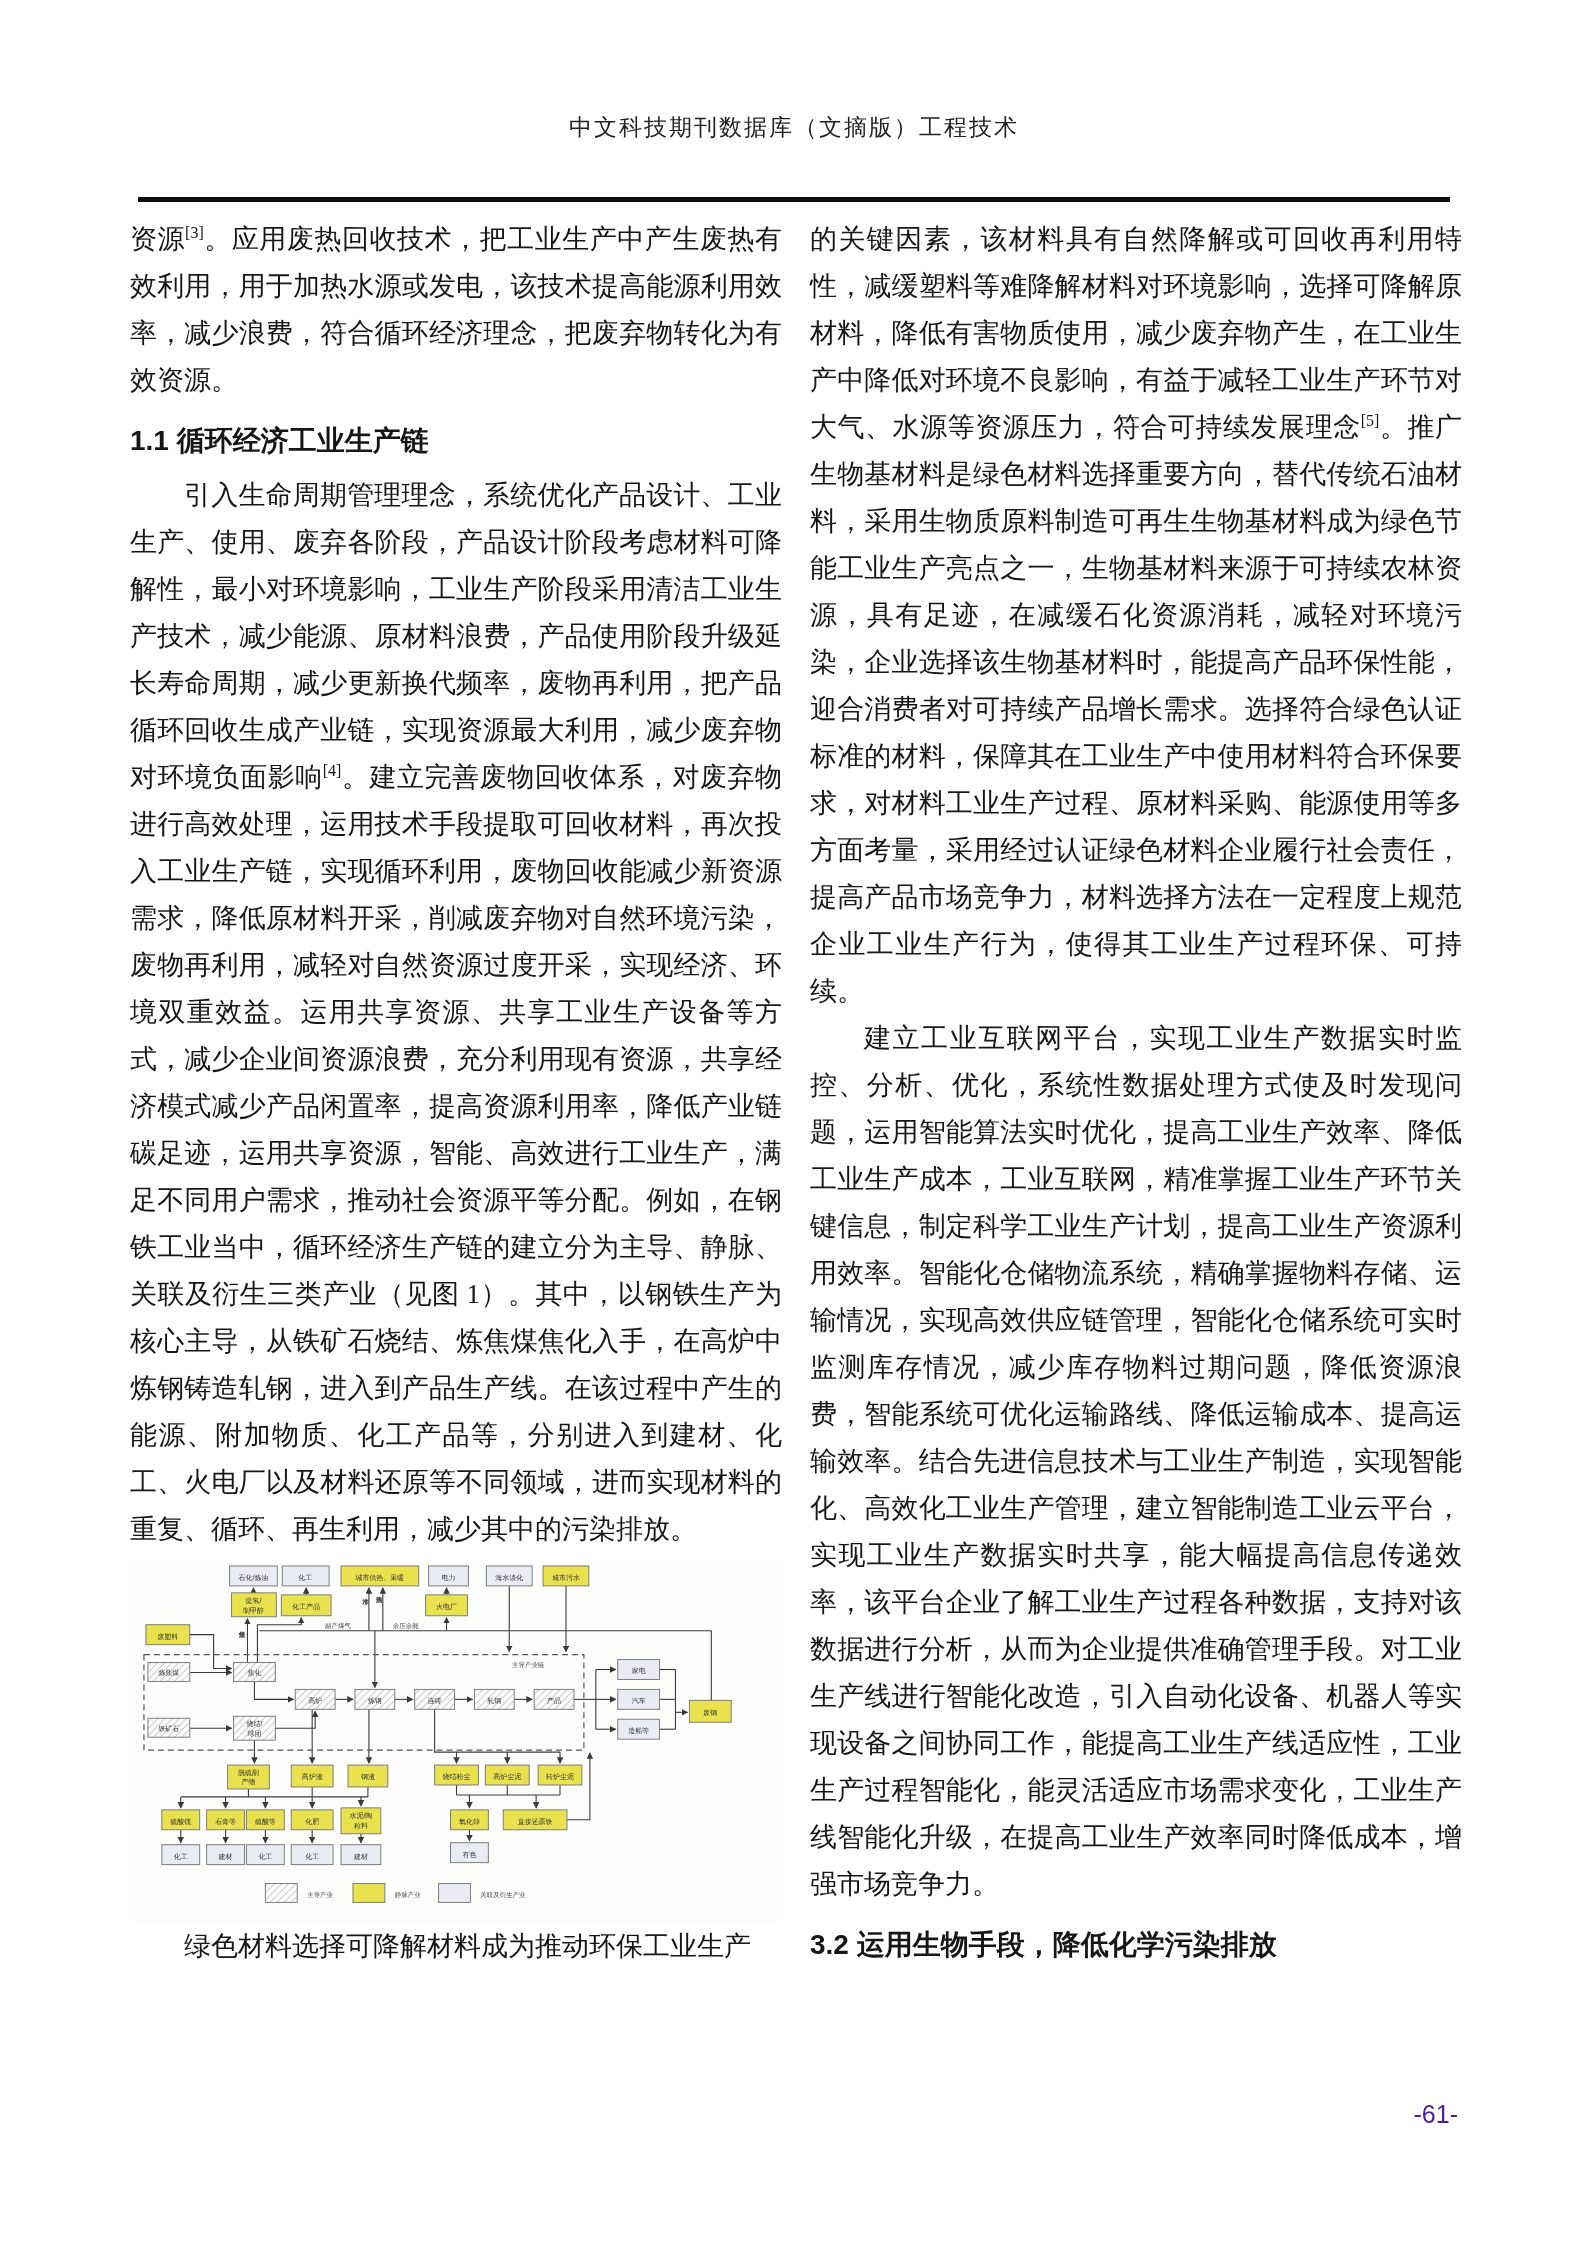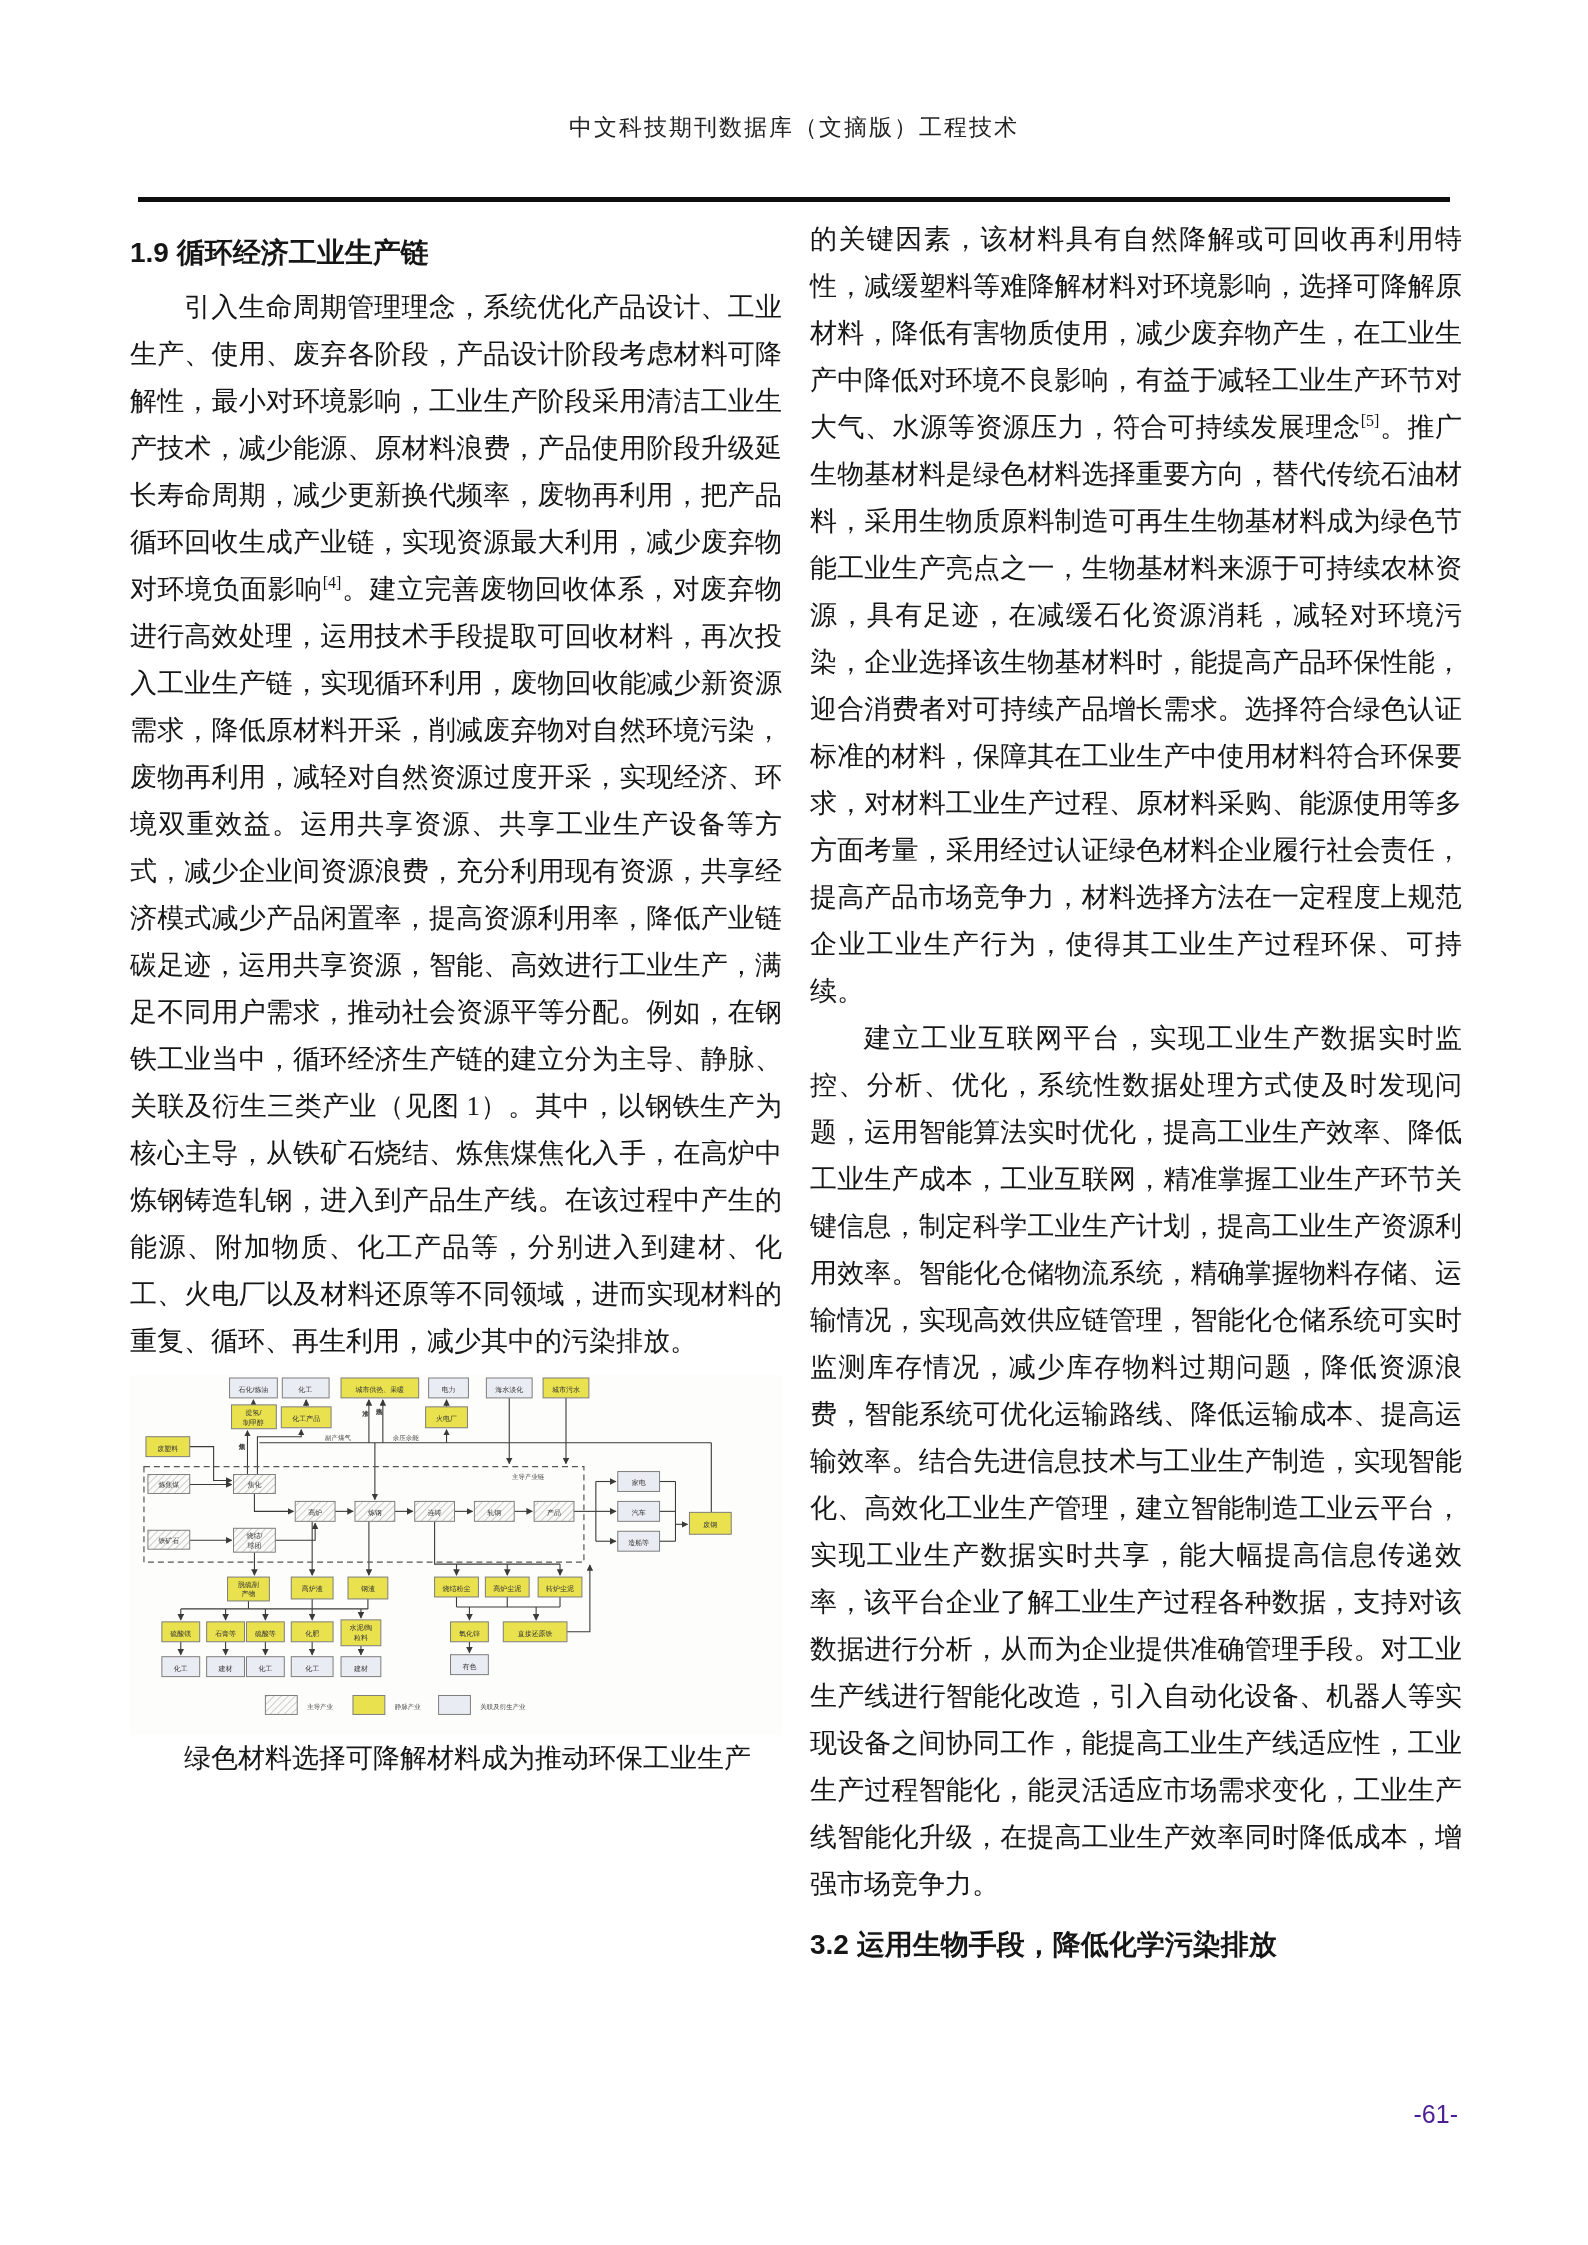--- a/index.html
+++ b/index.html
@@ -38,22 +38,23 @@
 </style>
 </head>
 <body>
 
 <div class="page-header">中文科技期刊数据库（文摘版）工程技术</div>
 <div class="rule"></div>
 
 <div class="content">
 
   <div class="col">
-
-    <div class="h2">1.9 循环经济工业生产链</div>
+    <p class="body"><span>资源</span><sup class="ref">[3]</sup><span>。应用废热回收技术，把工业生产中产生废热有效利用，用于加热水源或发电，该技术提高能源利用效率，减少浪费，符合循环经济理念，把废弃物转化为有效资源。</span></p>
+
+    <div class="h2">1.1 循环经济工业生产链</div>
 
     <p class="body indent"><span>引入生命周期管理理念，系统优化产品设计、工业生产、使用、废弃各阶段，产品设计阶段考虑材料可降解性，最小对环境影响，工业生产阶段采用清洁工业生产技术，减少能源、原材料浪费，产品使用阶段升级延长寿命周期，减少更新换代频率，废物再利用，把产品循环回收生成产业链，实现资源最大利用，减少废弃物对环境负面影响</span><sup class="ref">[4]</sup><span>。建立完善废物回收体系，对废弃物进行高效处理，运用技术手段提取可回收材料，再次投入工业生产链，实现循环利用，废物回收能减少新资源需求，降低原材料开采，削减废弃物对自然环境污染，废物再利用，减轻对自然资源过度开采，实现经济、环境双重效益。运用共享资源、共享工业生产设备等方式，减少企业间资源浪费，充分利用现有资源，共享经济模式减少产品闲置率，提高资源利用率，降低产业链碳足迹，运用共享资源，智能、高效进行工业生产，满足不同用户需求，推动社会资源平等分配。例如，在钢铁工业当中，循环经济生产链的建立分为主导、静脉、关联及衍生三类产业（见图 1）。其中，以钢铁生产为核心主导，从铁矿石烧结、炼焦煤焦化入手，在高炉中炼钢铸造轧钢，进入到产品生产线。在该过程中产生的能源、附加物质、化工产品等，分别进入到建材、化工、火电厂以及材料还原等不同领域，进而实现材料的重复、循环、再生利用，减少其中的污染排放。</span></p>
 
     <div class="figure-wrap">
     <svg viewBox="0 0 655 362" xmlns="http://www.w3.org/2000/svg">
       <defs>
         <pattern id="hatch" width="5" height="5" patternTransform="rotate(45)" patternUnits="userSpaceOnUse">
           <rect width="5" height="5" fill="#fbfbf8"></rect>
           <line x1="0" y1="0" x2="0" y2="5" stroke="#c0c0c0" stroke-width="1.6"></line>
         </pattern>

